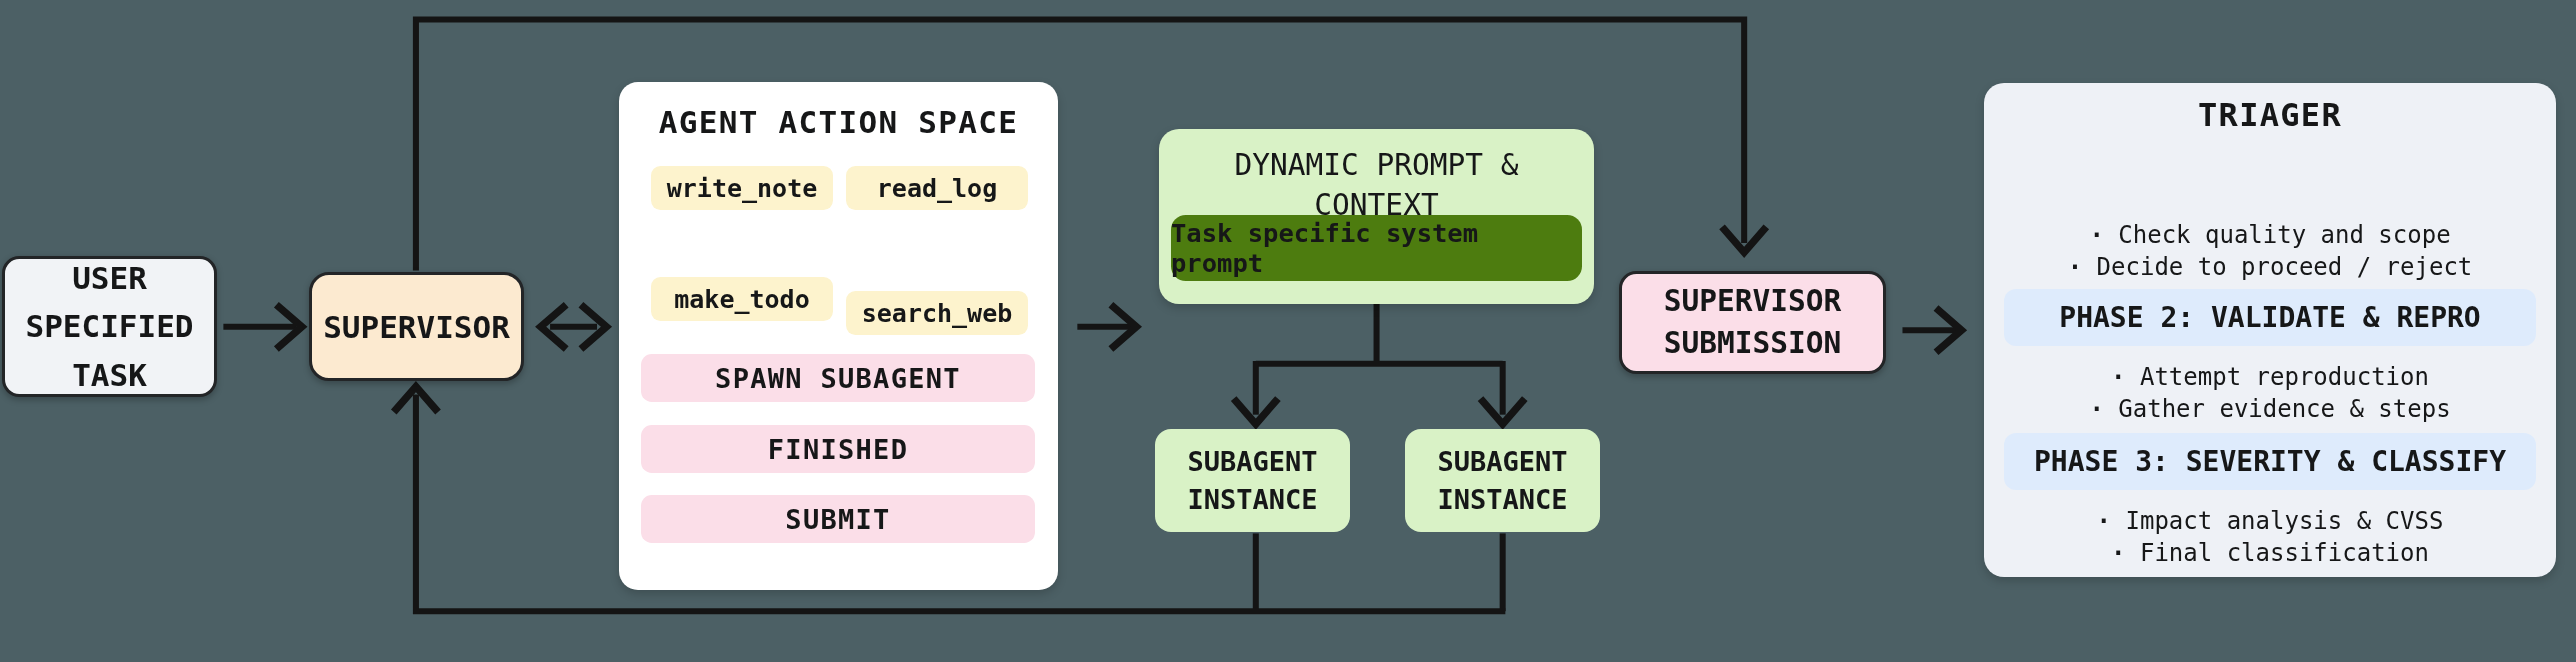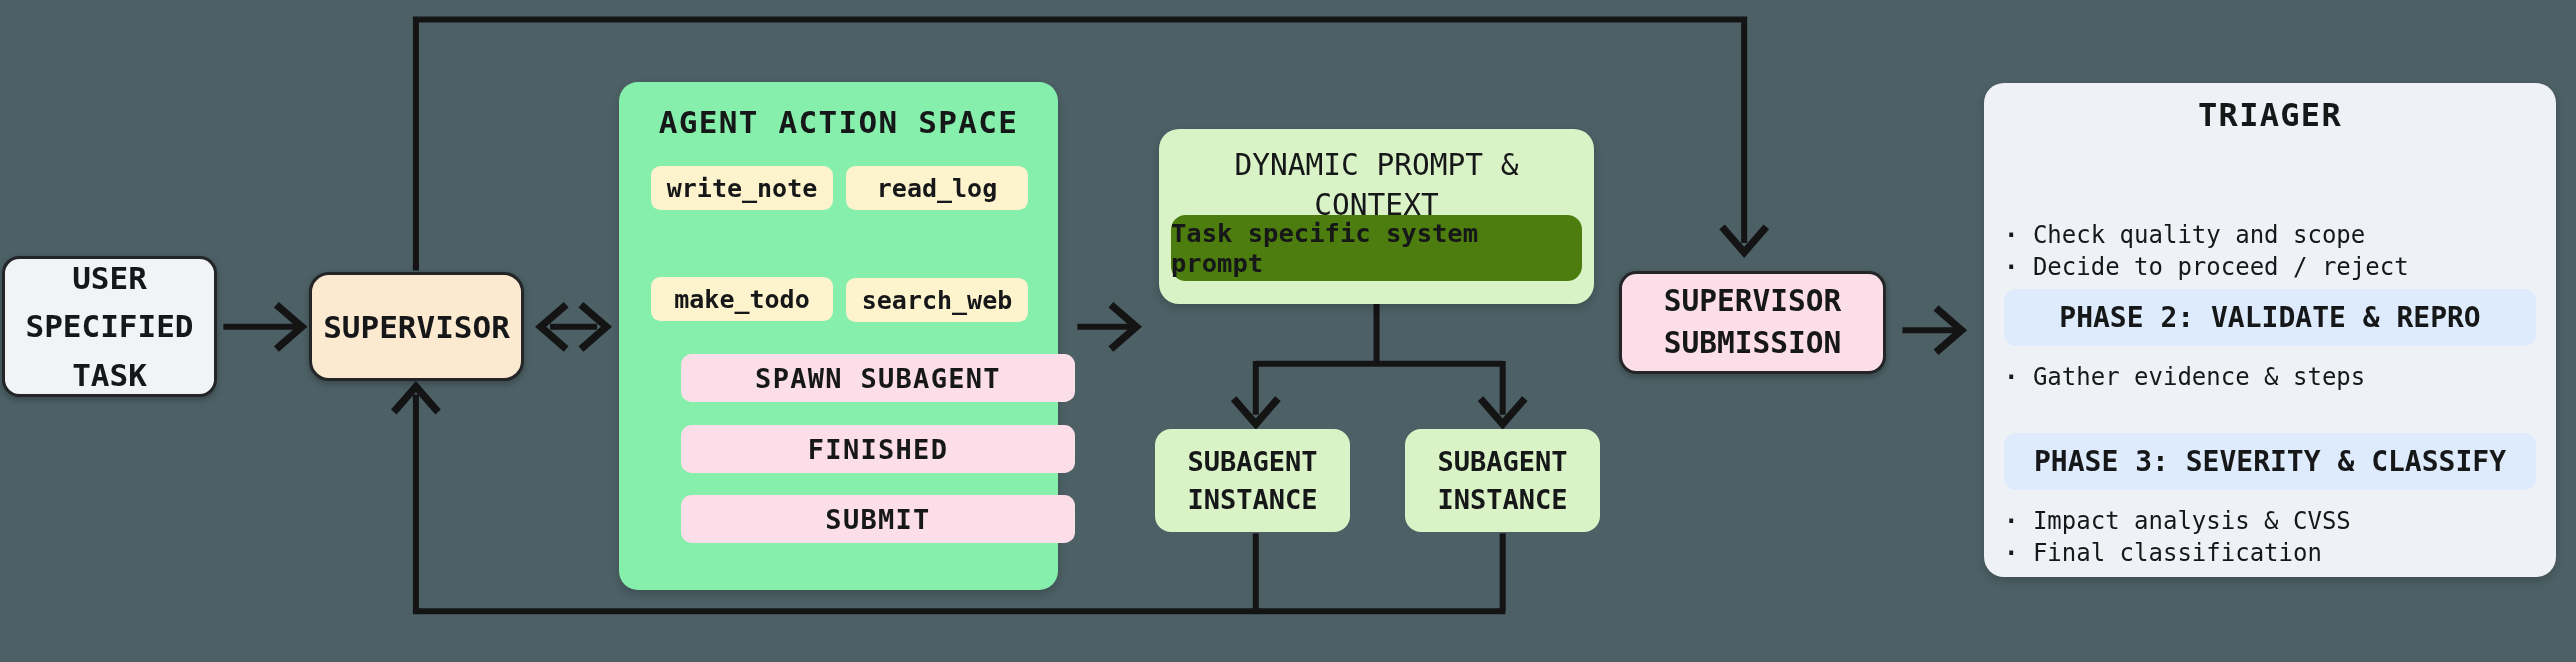--- a/index.html
+++ b/index.html
@@ -29,39 +29,39 @@
   #supervisor {
     left: 309px; top: 272px; width: 215px; height: 109px;
     background: #fcead0; border-radius: 20px;
     font-size: 31px;
   }
 
   
   #action-space {
     position: absolute;
     left: 619px; top: 82px; width: 439px; height: 508px;
-    background: #86efac; border-radius: 19px;
+    background: #ffffff; border-radius: 19px;
     box-shadow: 0 4px 9.4px rgba(0,0,0,.18);
   }
   #action-space .panel-title {
     position: absolute; top: 21.5px; left: 0; width: 100%;
     text-align: center; font-size: 31px; font-weight: 700;
     letter-spacing: 1.3px;
   }
   .tool-pill {
     position: absolute; width: 182px; height: 44px;
     background: #fdf3cd; border-radius: 9.4px;
     display: flex; align-items: center; justify-content: center;
     font-size: 25px; font-weight: 700;
   }
   .action-pill {
     position: absolute; left: 22px; width: 394px; height: 48px;
     background: #fbdee8; border-radius: 10.7px;
     display: flex; align-items: center; justify-content: center;
-    font-size: 27px; font-weight: 700; letter-spacing: 1.3px; margin-left: 40px;
+    font-size: 27px; font-weight: 700; letter-spacing: 1.3px;
   }
 
   
   #dynamic-prompt {
     position: absolute;
     left: 1159px; top: 129px; width: 435px; height: 175px;
     background: #d9f2c6; border-radius: 20px;
     box-shadow: 0 4px 9.4px rgba(0,0,0,.18);
   }
   #dynamic-prompt .panel-title {
@@ -102,21 +102,21 @@
     text-align: center; font-size: 32px; font-weight: 700; letter-spacing: 1.3px;
   }
   .phase-band {
     position: absolute; left: 20px; right: 20px; height: 57px;
     background: #deebfc; border-radius: 12px;
     display: flex; align-items: center; justify-content: center;
     font-size: 28px; font-weight: 700;
   }
   .bullet-block {
     position: absolute; left: 20px; right: 20px;
-    text-align: left; font-size: 24px; line-height: 32px;
+    text-align: center; font-size: 24px; line-height: 32px;
   }
   .bullet-line::before { content: "· "; font-weight: 700; }
   #phase-band-1 { top: 64px; }
   #bullets-1    { top: 136px; }
   #phase-band-2 { top: 206px; }
   #bullets-2    { top: 278px; }
   #phase-band-3 { top: 350px; }
   #bullets-3    { top: 422px; }
 
   svg.wires { position: absolute; left: 0; top: 0; }
@@ -174,21 +174,21 @@
 <div class="node bordered" id="user-task">USER SPECIFIED TASK</div>
 
 <div class="node bordered" id="supervisor">SUPERVISOR</div>
 
 <div id="action-space">
   <div class="panel-title">AGENT ACTION SPACE</div>
 
   <div class="tool-pill" style="left:32px;  top:84px;">write_note</div>
   <div class="tool-pill" style="left:227px; top:84px;">read_log</div>
   <div class="tool-pill" style="left:32px;  top:195px;">make_todo</div>
-  <div class="tool-pill" style="left:227px; top:196px;">search_web</div>
+  <div class="tool-pill" style="left:227px; top:209px;">search_web</div>
 
   <div class="action-pill" style="top:272px;">SPAWN SUBAGENT</div>
   <div class="action-pill" style="top:343px;">FINISHED</div>
   <div class="action-pill" style="top:413px;">SUBMIT</div>
 </div>
 
 <div id="dynamic-prompt">
   <div class="panel-title">DYNAMIC PROMPT &amp; CONTEXT</div>
   <div class="chip">Task specific system prompt</div>
 </div>
@@ -201,20 +201,21 @@
 <div id="triager">
   <div class="panel-title">TRIAGER</div>
 
   <div class="bullet-block" id="bullets-1">
     <div class="bullet-line">Check quality and scope</div>
     <div class="bullet-line">Decide to proceed / reject</div>
   </div>
 
   <div class="phase-band" id="phase-band-2">PHASE 2: VALIDATE &amp; REPRO</div>
   <div class="bullet-block" id="bullets-2">
+    <div class="bullet-line">Attempt reproduction</div>
     <div class="bullet-line">Gather evidence &amp; steps</div>
   </div>
 
   <div class="phase-band" id="phase-band-3">PHASE 3: SEVERITY &amp; CLASSIFY</div>
   <div class="bullet-block" id="bullets-3">
     <div class="bullet-line">Impact analysis &amp; CVSS</div>
     <div class="bullet-line">Final classification</div>
   </div>
 </div>
 

